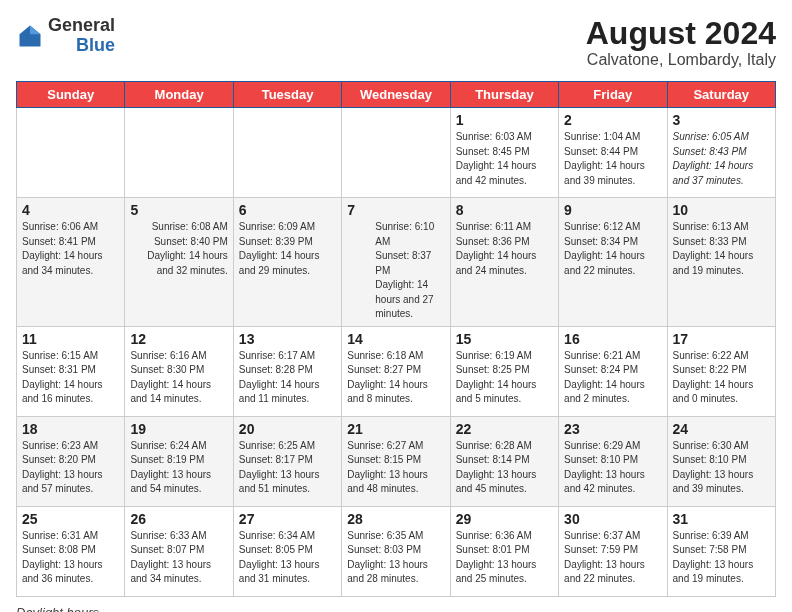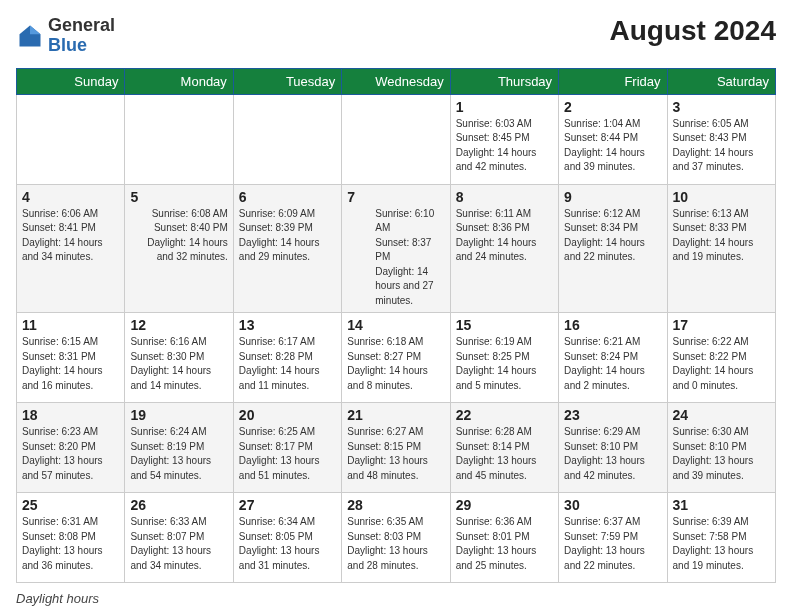--- a/index.html
+++ b/index.html
@@ -13,57 +13,58 @@
     .header {
       display: flex;
       justify-content: space-between;
       align-items: flex-start;
       margin-bottom: 12px;
     }
     .logo {
       display: flex;
       align-items: center;
       gap: 4px;
+      text-align: right;
     }
     .logo-text {
       font-size: 18px;
       font-weight: bold;
       line-height: 1.1;
     }
     .logo-general { color: #333; }
     .logo-blue { color: #2a6bb0; }
     .logo-icon {
       width: 28px;
       height: 28px;
     }
     .title-block {
       text-align: right;
     }
     .month-year {
-      font-size: 28px;
+      font-size: 32px;
       font-weight: bold;
       color: #222;
       line-height: 1.1;
     }
     .location {
       font-size: 16px;
       color: #444;
     }
     table {
       width: 100%;
       border-collapse: collapse;
       font-size: 10.5px;
     }
     thead tr th {
-      background-color: #15803d;
+      background-color: #ef4444;
       color: #fff;
-      text-align: right;
+      text-align: center;
       padding: 5px 6px;
       font-size: 13px;
-      font-weight: normal;
+      font-weight: bold;
       border: 1px solid #1a5a9a;
     }
     tbody tr td {
       border: 1px solid #ccc;
       vertical-align: top;
       padding: 4px 5px;
       width: 14.28%;
       min-height: 80px;
       height: 90px;
       background: #fff;
@@ -102,20 +103,21 @@
       <polygon points="16,4 28,14 28,28 4,28 4,14" fill="#2a6bb0"></polygon>
       <polygon points="16,4 28,14 16,14" fill="#5599dd"></polygon>
     </svg>
     <div class="logo-text">
       <div class="logo-general">General</div>
       <div class="logo-blue">Blue</div>
     </div>
   </div>
   <div class="title-block">
     <div class="month-year">August 2024</div>
+    <div class="location">Calvatone, Lombardy, Italy</div>
   </div>
 </div>
 
 <table>
   <thead>
     <tr>
     <th>Sunday</th>
         <th>Monday</th>
         <th>Tuesday</th>
         <th>Wednesday</th>
@@ -137,21 +139,21 @@
 Daylight: 14 hours and 42 minutes.</div>
         </td>
         <td>
           <span class="day-number">2</span>
           <div class="day-info" style="white-space: pre-line;">Sunrise: 1:04 AM
 Sunset: 8:44 PM
 Daylight: 14 hours and 39 minutes.</div>
         </td>
         <td>
           <span class="day-number">3</span>
-          <div class="day-info" style="white-space: pre-line;">Sunrise: 6:05 AM
+          <div class="day-info" style="white-space: pre-line; font-style: italic;">Sunrise: 6:05 AM
 Sunset: 8:43 PM
 Daylight: 14 hours and 37 minutes.</div>
         </td>
       </tr>
       <tr>
         <td>
           <span class="day-number">4</span>
           <div class="day-info" style="white-space: pre-line;">Sunrise: 6:06 AM
 Sunset: 8:41 PM
 Daylight: 14 hours and 34 minutes.</div>

